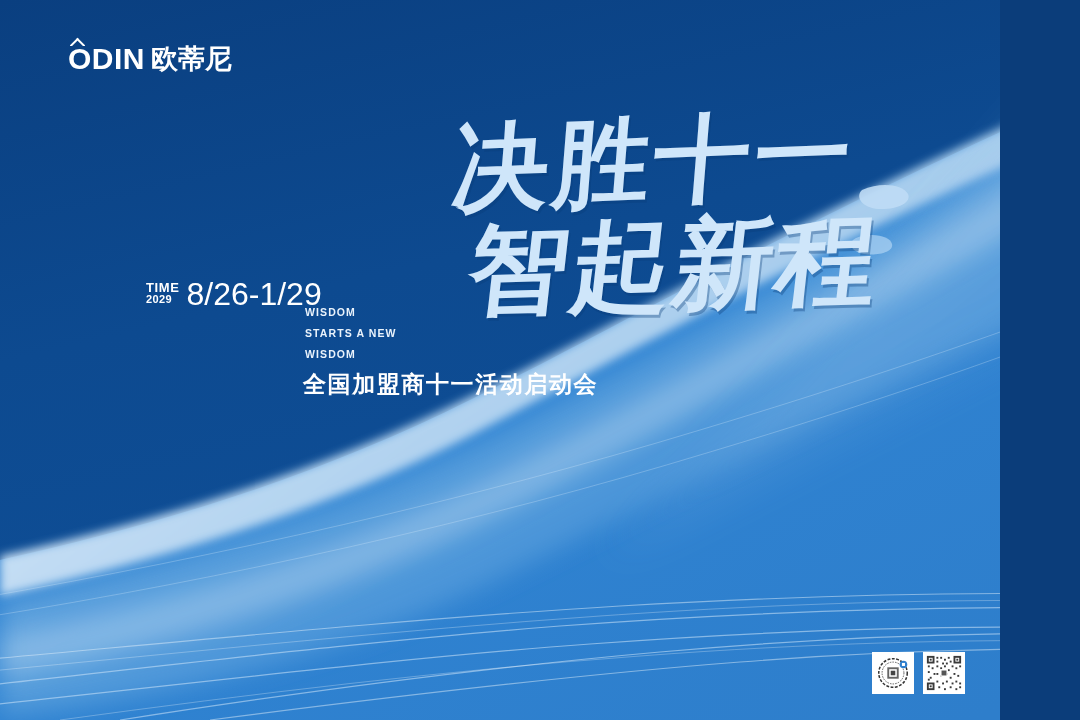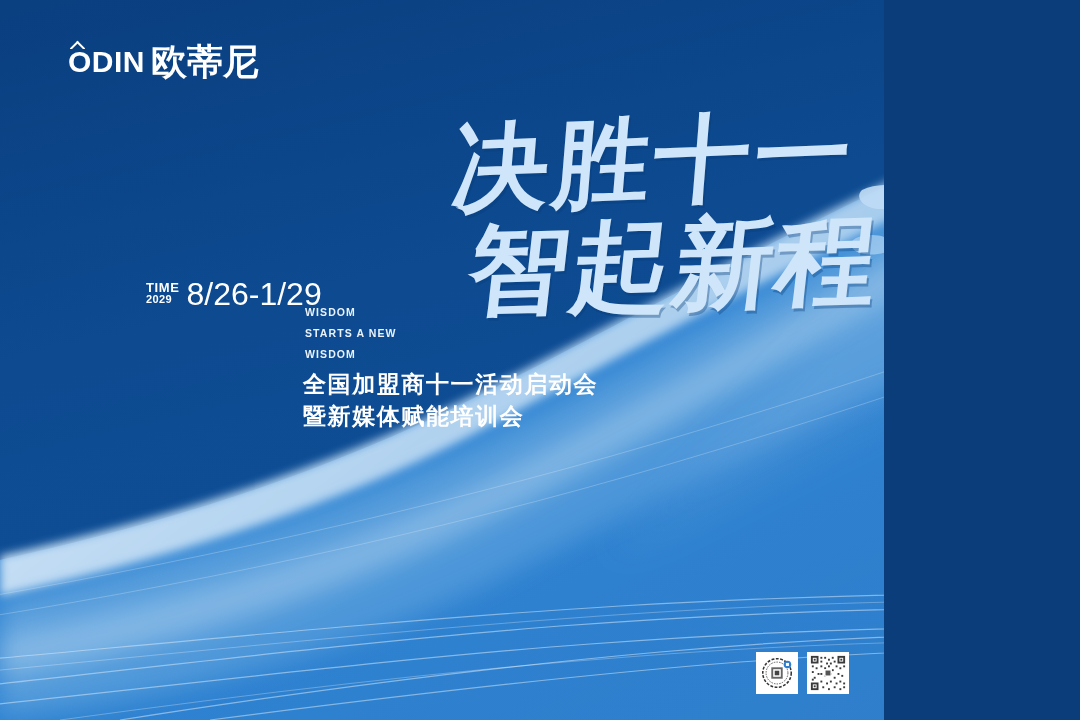--- a/index.html
+++ b/index.html
@@ -5,21 +5,21 @@
   html, body {
     margin: 0;
     padding: 0;
     background: #0b3d7a;
   }
   body {
     font-family: "Liberation Sans", "DejaVu Sans", sans-serif;
   }
   #poster {
     position: relative;
-    width: 884px;
+    width: 1000px;
     height: 720px;
     overflow: hidden;
     background: #0369a1;
     user-select: none;
   }
   
   .bg-layer {
     position: absolute;
     inset: 0;
     width: 1080px;
@@ -56,21 +56,21 @@
     position: absolute;
     left: 2px;
     top: 3px;
     width: 9px;
     height: 9px;
     border-left: 2.4px solid #fff;
     border-top: 2.4px solid #fff;
     transform: rotate(45deg);
   }
   .logo-cn {
-    font-size: 36px;
+    font-size: 27px;
     font-weight: 700;
     color: #ffffff;
     letter-spacing: 0px;
     line-height: 1;
     margin-left: 4px;
   }
   
   .headline {
     position: absolute;
     left: 440px;
@@ -324,21 +324,20 @@
   </div>
 
   <div class="tagline">
     <div>WISDOM</div>
     <div>STARTS A NEW</div>
     <div>WISDOM</div>
   </div>
 
   <div class="subtitle">
     <div>全国加盟商十一活动启动会</div>
-    <div>暨新媒体赋能培训会</div>
   </div>
 
 
   <div class="qr-group">
     <div class="qr">
       <svg viewBox="0 0 40 40" width="38" height="38">
         <rect x="0" y="0" width="40" height="40" fill="#ffffff"></rect>
         <circle cx="20" cy="20" r="15" fill="none" stroke="#333" stroke-width="1.6" stroke-dasharray="3 1.6"></circle>
         <circle cx="20" cy="20" r="11.5" fill="none" stroke="#555" stroke-width="1" stroke-dasharray="1.6 1.2"></circle>
         <rect x="14" y="14" width="12" height="12" fill="#666"></rect>

